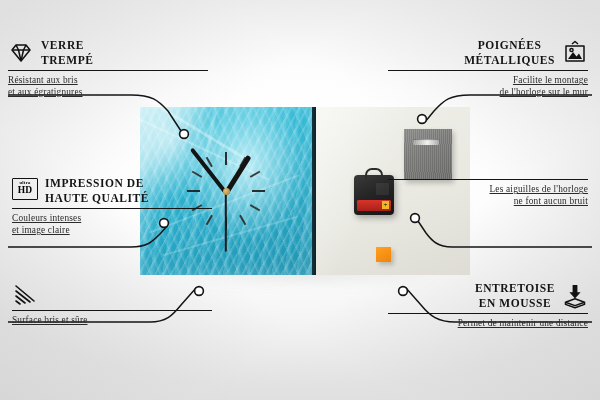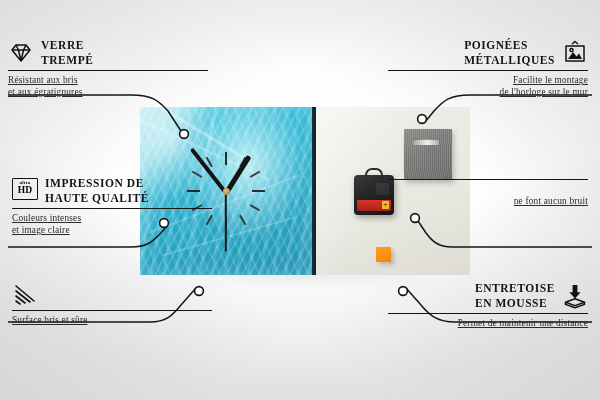--- a/index.html
+++ b/index.html
@@ -110,21 +110,21 @@
 
   
   .callout{ position:absolute; width:200px; }
   .callout .head{ display:flex; align-items:center; gap:7px; }
   .callout.left .head{ justify-content:flex-start; }
   .callout.right .head{ justify-content:flex-end; }
   .callout .title{
     font-weight:bold; font-size:11.5px; letter-spacing:.55px; color:#141414;
     line-height:14.5px; text-transform:uppercase;
   }
-  .callout.right .title{ text-align:left; }
+  .callout.right .title{ text-align:center; }
   .callout .rule{ height:1.4px; background:#151515; margin:3px 0 4px; }
   .callout .desc{
     font-size:9.3px; color:#2a2a2a; line-height:11.6px; letter-spacing:.2px;text-decoration:underline;
   }
   .callout.right .desc{ text-align:right; }
   .ic{ flex:0 0 auto; width:26px; height:26px; }
   .ic svg{ display:block; width:26px; height:26px; }
 
   .hdbox{
     width:26px; height:22px; border:1.6px solid #111; border-radius:1px;
@@ -305,21 +305,21 @@
   </div>
   <div class="rule"></div>
   <div class="desc">
     <span>Facilite le montage</span><br><span>de l'horloge sur le mur</span>
   </div>
 </div>
 
 <div class="callout right" style="left:388px; top:176px;">
   <div class="rule"></div>
   <div class="desc">
-    <br><span>ne font aucun bruit</span>
+    <span>Les aiguilles de l'horloge</span><br><span>ne font aucun bruit</span>
   </div>
 </div>
 
 <div class="callout right" style="left:388px; top:281px;">
   <div class="head">
     <span class="title">
       <span>ENTRETOISE</span><br><span>EN MOUSSE</span>
     </span>
     <span class="ic">
       <svg viewBox="0 0 26 26">

